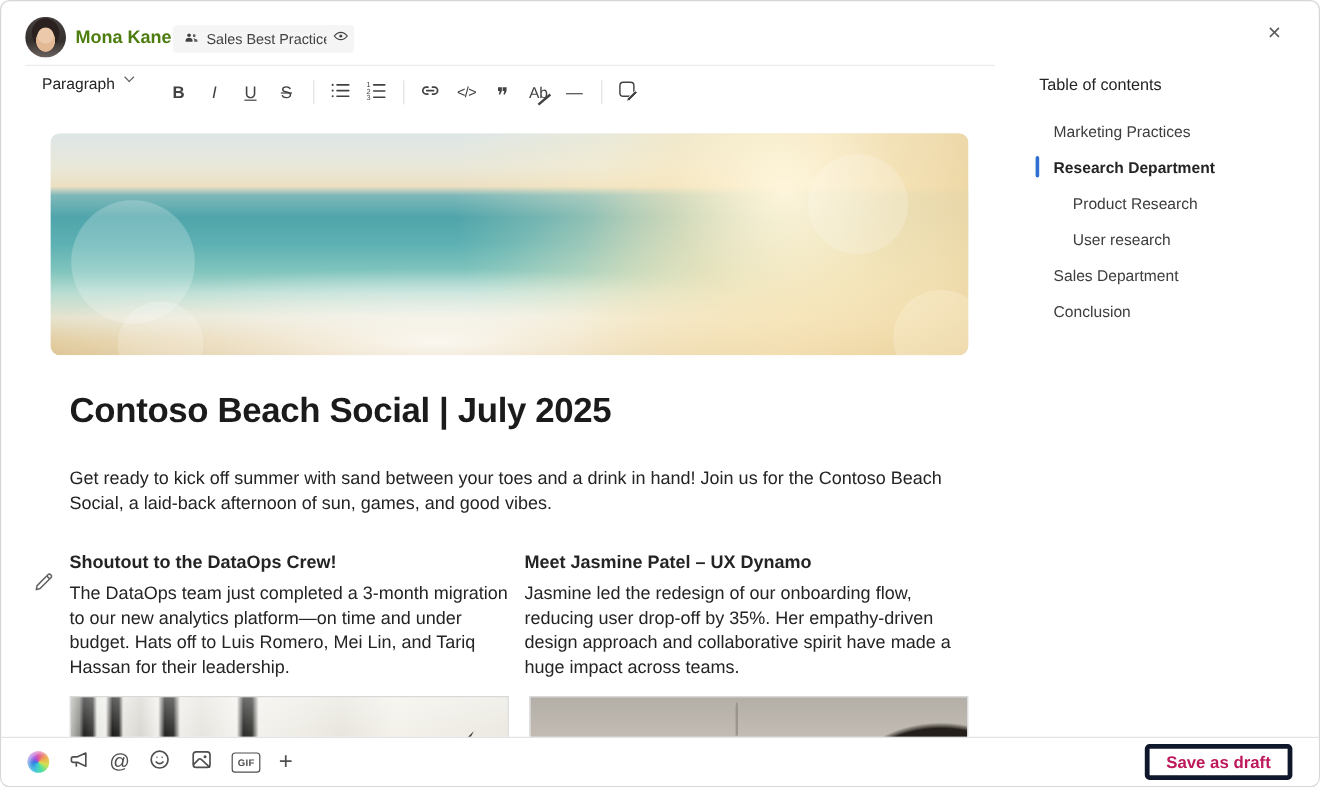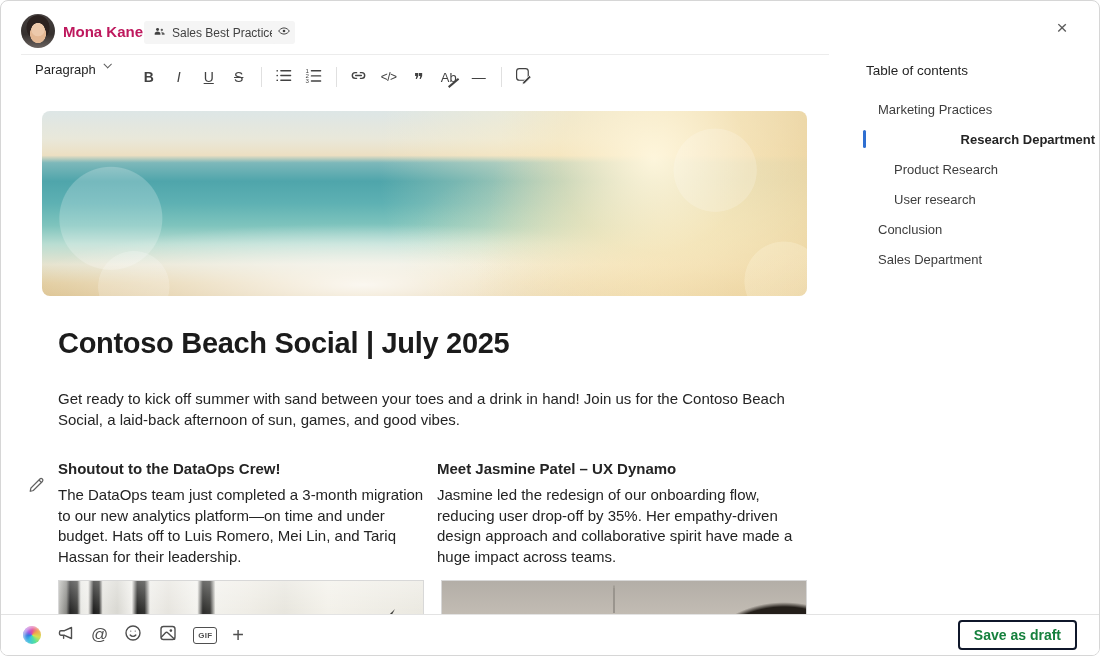--- a/index.html
+++ b/index.html
@@ -7,21 +7,21 @@
   .window{ position:relative; width:1100px; height:656px; background:#fff;
            border:1px solid #d6d6d6; border-radius:8px; overflow:hidden; }
 
   
   .avatar{ position:absolute; left:20px; top:13px; width:34px; height:34px; border-radius:50%;
     background:
       radial-gradient(circle 7px at 50% 46%, #ecc9ab 0 90%, transparent 100%),
       radial-gradient(ellipse 11px 13px at 50% 58%, #e3b894 0 70%, transparent 75%),
       radial-gradient(ellipse 14px 15px at 50% 40%, #2b2220 0 80%, transparent 85%),
       linear-gradient(180deg,#474140 0%, #35302e 60%, #6b6360 100%); }
-  .user-name{ position:absolute; left:62px; top:22px; font-size:15px; font-weight:700; color:#be185d; }
+  .user-name{ position:absolute; left:62px; top:22px; font-size:15px; font-weight:700; color:#4d7c0f; }
   .tag-pill{ position:absolute; left:143px; top:20px; height:23px; background:#f5f5f5; border-radius:3px;
     display:flex; align-items:center; gap:6px; padding:0 9px; font-size:12px; color:#424242; }
   .eye-pill{ position:absolute; left:271px; top:20px; width:23px; height:23px; background:#f5f5f5;
     border-radius:3px; display:flex; align-items:center; justify-content:center; color:#424242; }
   .close-btn{ position:absolute; right:24px; top:14px; width:26px; height:26px; display:flex;
     align-items:center; justify-content:center; font-size:19px; color:#5c5c5c; cursor:default; }
   .header-divider{ position:absolute; left:20px; top:53px; width:808px; height:1px; background:#ececec; }
 
   
   .toolbar{ position:absolute; left:22px; top:59px; height:34px; display:flex; align-items:center; color:#424242; }
@@ -84,39 +84,39 @@
       linear-gradient(180deg,#b3aea7 0%, #beb8b0 35%, #c9c2b8 70%, #cfc6ba 100%); }
   .thumb-portrait::after{ content:""; position:absolute; left:47%; top:7px; width:2px; height:25px;
     background:#9a958e; box-shadow:0 -3px 0 -0.5px #8e8982; }
 
   
   .toc{ position:absolute; left:850px; top:62px; width:244px; }
   .toc-title{ padding-left:15px; font-size:13.5px; font-weight:400; color:#242424; margin-bottom:16px; }
   .toc-item{ position:relative; height:30px; display:flex; align-items:center; font-size:13px; color:#3d3d3d; }
   .toc-item.lvl1{ padding-left:27px; }
   .toc-item.lvl2{ padding-left:43px; }
-  .toc-item.active{ font-weight:700; color:#242424;justify-content:flex-end; }
+  .toc-item.active{ font-weight:700; color:#242424; }
   .toc-bar{ position:absolute; left:12px; top:6px; width:3px; height:18px; border-radius:2px;
     background:var(--toc-bar,#2f6fd1); }
 
   
   .footer{ position:absolute; left:0; right:0; bottom:0; height:41px; background:#fff;
     border-top:1px solid #e3e3e3; display:flex; align-items:center; padding:0 22px; z-index:5; }
   .footer-icons{ display:flex; align-items:center; gap:15px; color:#4f4f4f; }
   .footer-icons svg{ width:20px; height:20px; }
   .copilot{ width:18px; height:18px; border-radius:50%;
     background:conic-gradient(from 210deg,#3fbde0,#2f7fe0,#9f4fe0,#e04f9f,#f0a24f,#d6e04f,#4fe0a2,#3fbde0);
     box-shadow:inset 2px 2px 3px rgba(255,255,255,.55); }
   .at-icon{ font-size:17px; }
   .gif-box{ width:24px; height:17px; border:1.4px solid #4f4f4f; border-radius:3px; display:flex;
     align-items:center; justify-content:center; font-size:8px; font-weight:700; letter-spacing:.3px; }
   .plus-icon{ font-size:20px; font-weight:300; line-height:1; }
   .footer-spacer{ flex:1; }
-  .btn-secondary{ height:30px; padding:0 14px; background:#fff; border:2px solid #0f172a; border-radius:4px;
-    font-size:14px; font-weight:600; color:#15803d; display:flex; align-items:center; font-family:inherit; }
+  .btn-secondary{ height:30px; padding:0 14px; background:#fff; border:4px solid #0f172a; border-radius:4px;
+    font-size:14px; font-weight:600; color:#be185d; display:flex; align-items:center; font-family:inherit; }
   .split-btn{ display:flex; margin-left:8px; border-radius:4px; overflow:hidden; }
   .btn-primary{ height:30px; padding:0 14px; background:var(--accent,#2d5fa8); color:#fff; font-size:14px;
     font-weight:600; border:none; display:flex; align-items:center; font-family:inherit; }
   .btn-primary-chev{ width:23px; height:30px; background:var(--accent,#2d5fa8);
     border-left:1px solid rgba(255,255,255,.45); display:flex; align-items:center; justify-content:center; }
   .chev-white{ width:6px; height:6px; border-right:1.6px solid #fff; border-bottom:1.6px solid #fff;
     transform:rotate(45deg) translateY(-1px); }
 </style>
 </head>
 <body>
@@ -263,24 +263,24 @@
       <span class="toc-bar"></span>
       <span>Research Department</span>
     </div>
     <div class="toc-item lvl2">
         <span>Product Research</span>
       </div>
     <div class="toc-item lvl2">
         <span>User research</span>
       </div>
     <div class="toc-item lvl1">
+        <span>Sales Department</span>
+      </div>
+    <div class="toc-item lvl1">
         <span>Conclusion</span>
-      </div>
-    <div class="toc-item lvl1">
-        <span>Sales Department</span>
       </div>
   </div>
 
   <div class="footer">
     <div class="footer-icons">
       <span class="copilot"></span>
       <span>
         <svg viewBox="0 0 20 20" fill="none" stroke="currentColor" stroke-width="1.4" stroke-linejoin="round">
             <path d="M15.5 4.5v11l-7-3.2H5a1.5 1.5 0 01-1.5-1.5V9.2A1.5 1.5 0 015 7.7h3.5l7-3.2z"></path>
             <path d="M7.6 12.8v2.5" stroke-linecap="round"></path>

